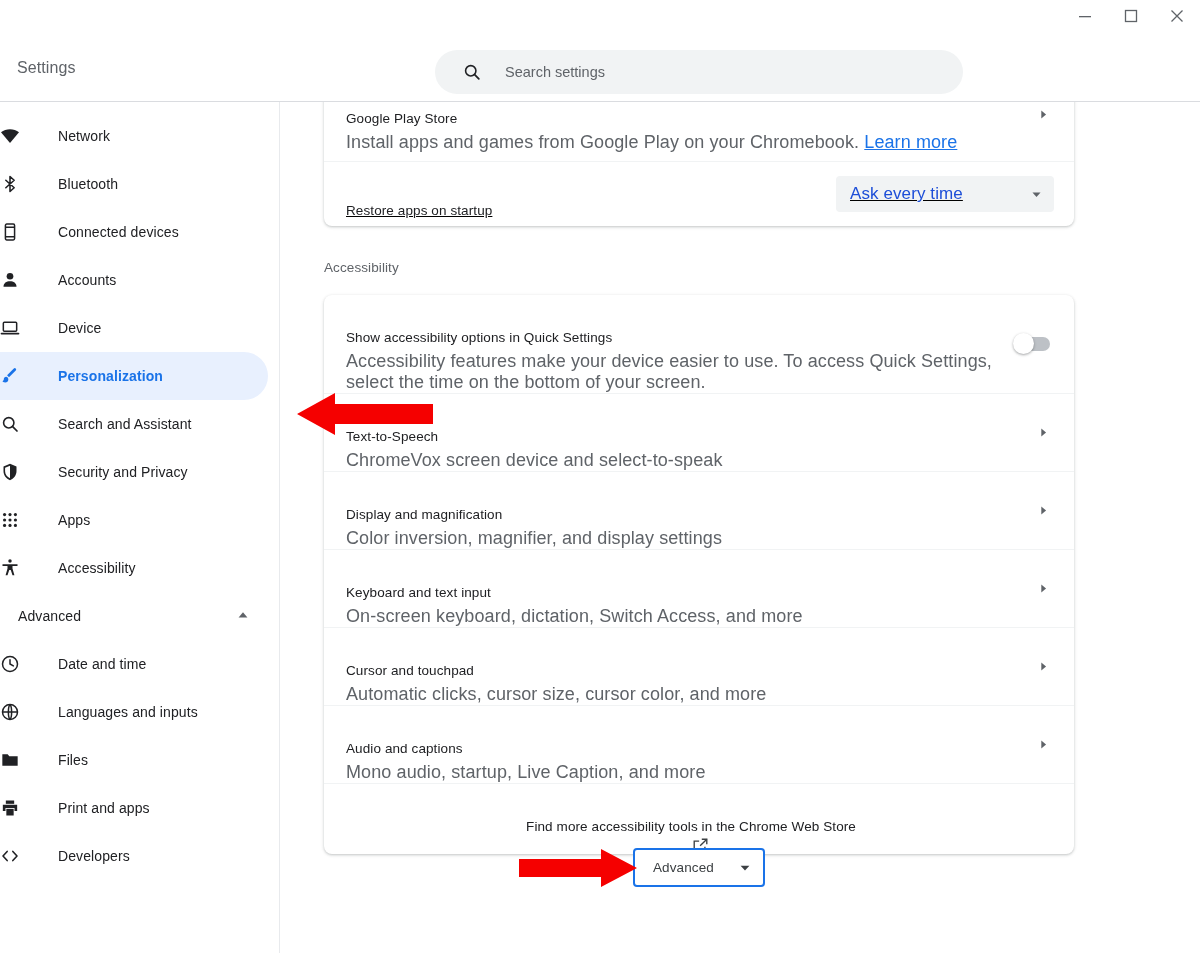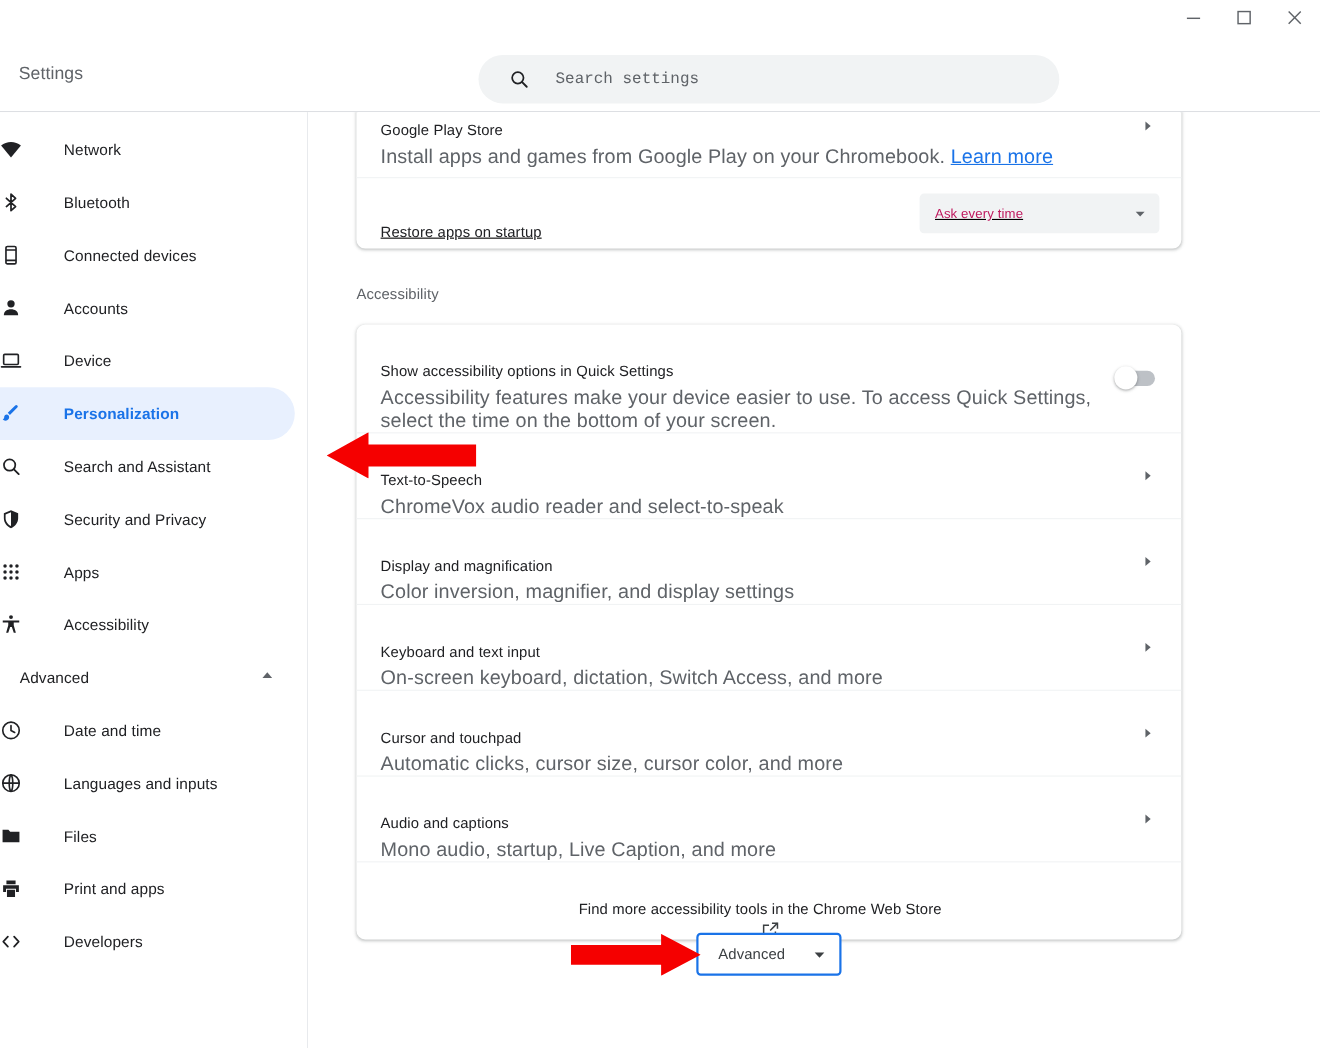--- a/index.html
+++ b/index.html
@@ -75,21 +75,21 @@
     width: 20px; height: 20px;
     margin-left: 27px;
     flex: none;
     display: block;
   }
   .search-input {
     flex: 1;
     border: none;
     outline: none;
     background: transparent;
-    font-family: Liberation Mono, monospace;
+    font-family: Liberation Sans, sans-serif;
     font-size: 14.5px;
     color: #3c4043;
     margin-left: 23px;
     padding: 0;
   }
   .search-input::placeholder { color: #5f6368; opacity: 1; }
 
   .header-divider {
     position: absolute;
     top: 101px; left: 0;
@@ -231,22 +231,22 @@
     height: 36px;
     background: #f1f3f4;
     border-radius: 4px;
     display: flex;
     align-items: center;
     padding: 0 12px 0 14px;
     cursor: pointer;
   }
   .select-wrap .sval {
     flex: 1;
-    font-size: 12px;
-    color: #be185d;
+    font-size: 17px;
+    color: #1d4ed8;
     letter-spacing: .1px;
   }
   .select-wrap .sarrow { color: #5f6368; display: flex; }
 
   
   .toggle {
     flex: none;
     width: 34px;
     height: 14px;
     background: #bdc1c6;
@@ -549,21 +549,21 @@
           <div class="row-sub" style="max-width:655px;">Accessibility features make your device easier to use. To access Quick Settings, select the time on the bottom of your screen.</div>
         </div>
         <div class="toggle">
           <span class="knob"></span>
         </div>
       </div>
 
       <div class="row" style="min-height:71px;">
         <div class="row-text">
           <div class="row-title">Text-to-Speech</div>
-          <div class="row-sub">ChromeVox audio reader and select-to-speak</div>
+          <div class="row-sub">ChromeVox screen device and select-to-speak</div>
         </div>
         <span class="chev">
           <svg width="11" height="11" viewBox="0 0 12 12" fill="currentColor">
               <path d="M3.6 1.6 8.8 6l-5.2 4.4z"></path>
             </svg>
         </span>
       </div>
 
       <div class="row" style="min-height:71px;">
         <div class="row-text">

